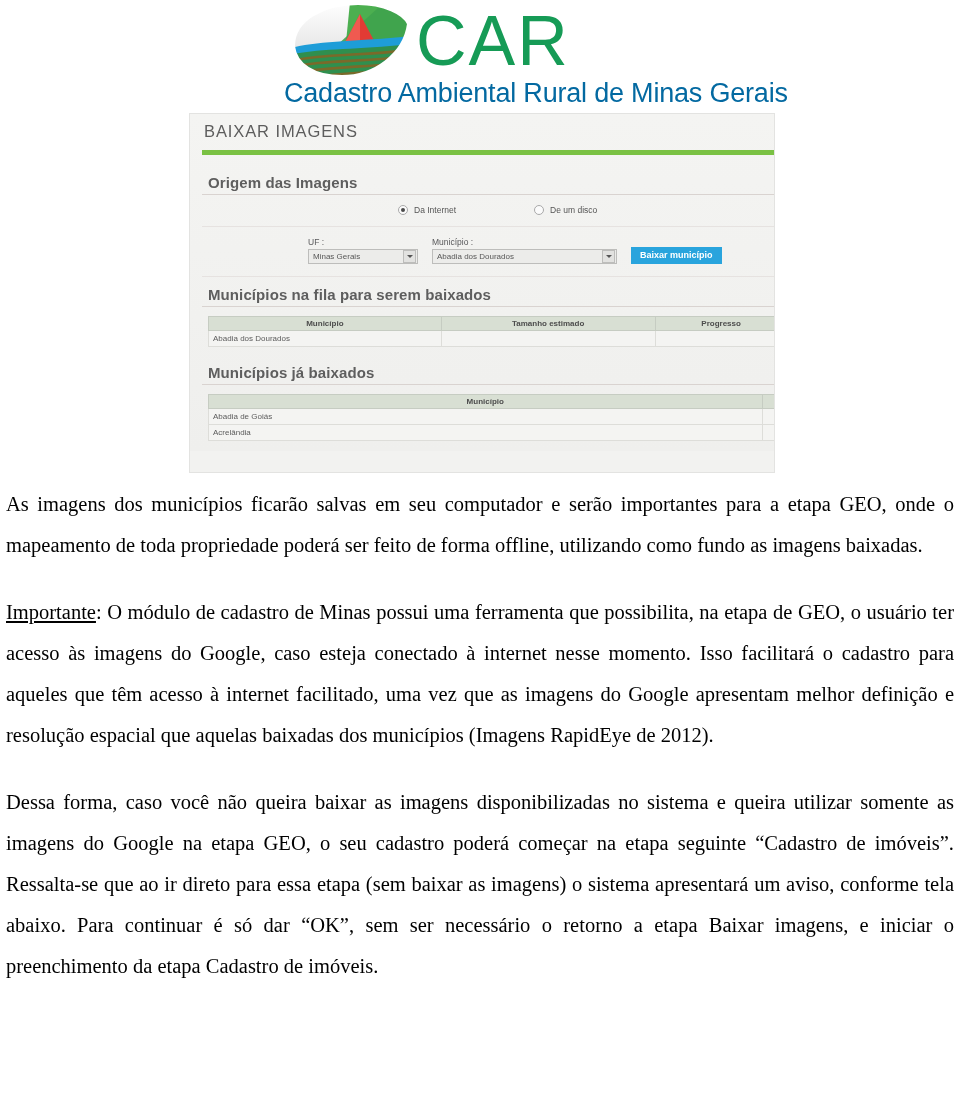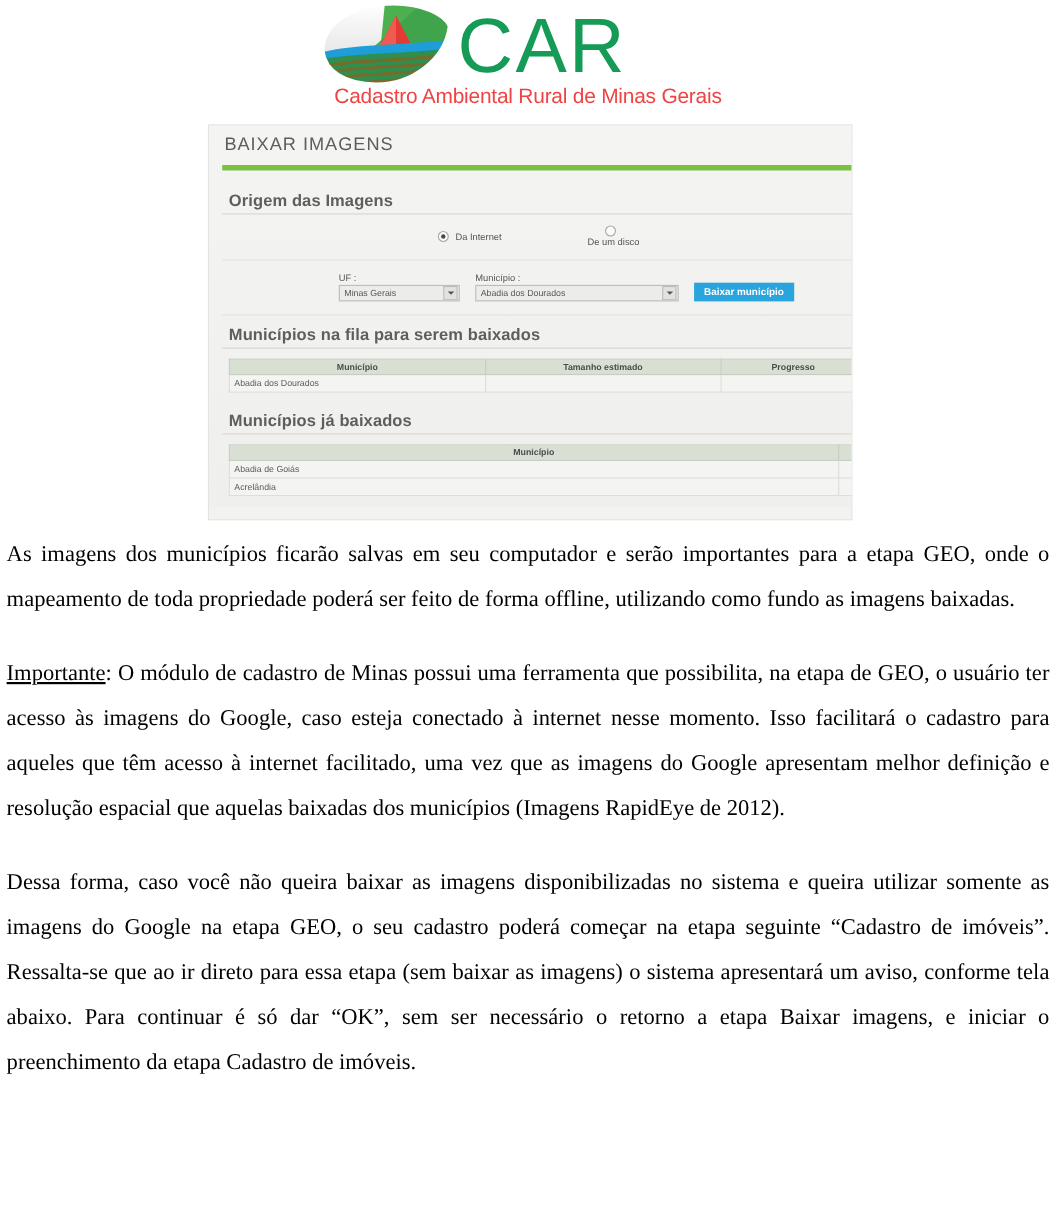--- a/index.html
+++ b/index.html
@@ -46,22 +46,22 @@
     font-family: "Liberation Sans", sans-serif;
     font-size: 70px;
     letter-spacing: 2px;
     color: #169b56;
     line-height: 78px;
     margin-left: 4px;
     font-weight: 400;
   }
   .logo-sub {
     font-family: "Liberation Sans", sans-serif;
-    font-size: 19px;
-    color: #ef4444;
+    font-size: 27px;
+    color: #0369a1;
     letter-spacing: -0.2px;
     margin-top: -2px;
     white-space: nowrap;
     text-align: center;
   }
 
   
   .shot {
     position: absolute;
     left: 190px;
@@ -138,21 +138,21 @@
     padding: 4px 0 3px 0;
     text-align: center;
   }
   .radio-item {
     display: flex;
     align-items: center;
     font-size: 8.5px;
     color: #555;
   }
   .radio-item.first { margin-left: 190px; }
-  .radio-item.second { margin-left: 78px; flex-direction: column; }
+  .radio-item.second { margin-left: 78px; }
   .radio-dot {
     width: 8px; height: 8px;
     border-radius: 50%;
     border: 1px solid #a9a9a9;
     background: #fbfbfb;
     margin-right: 6px;
     position: relative;
     flex: 0 0 auto;
   }
   .radio-dot.on::after {

